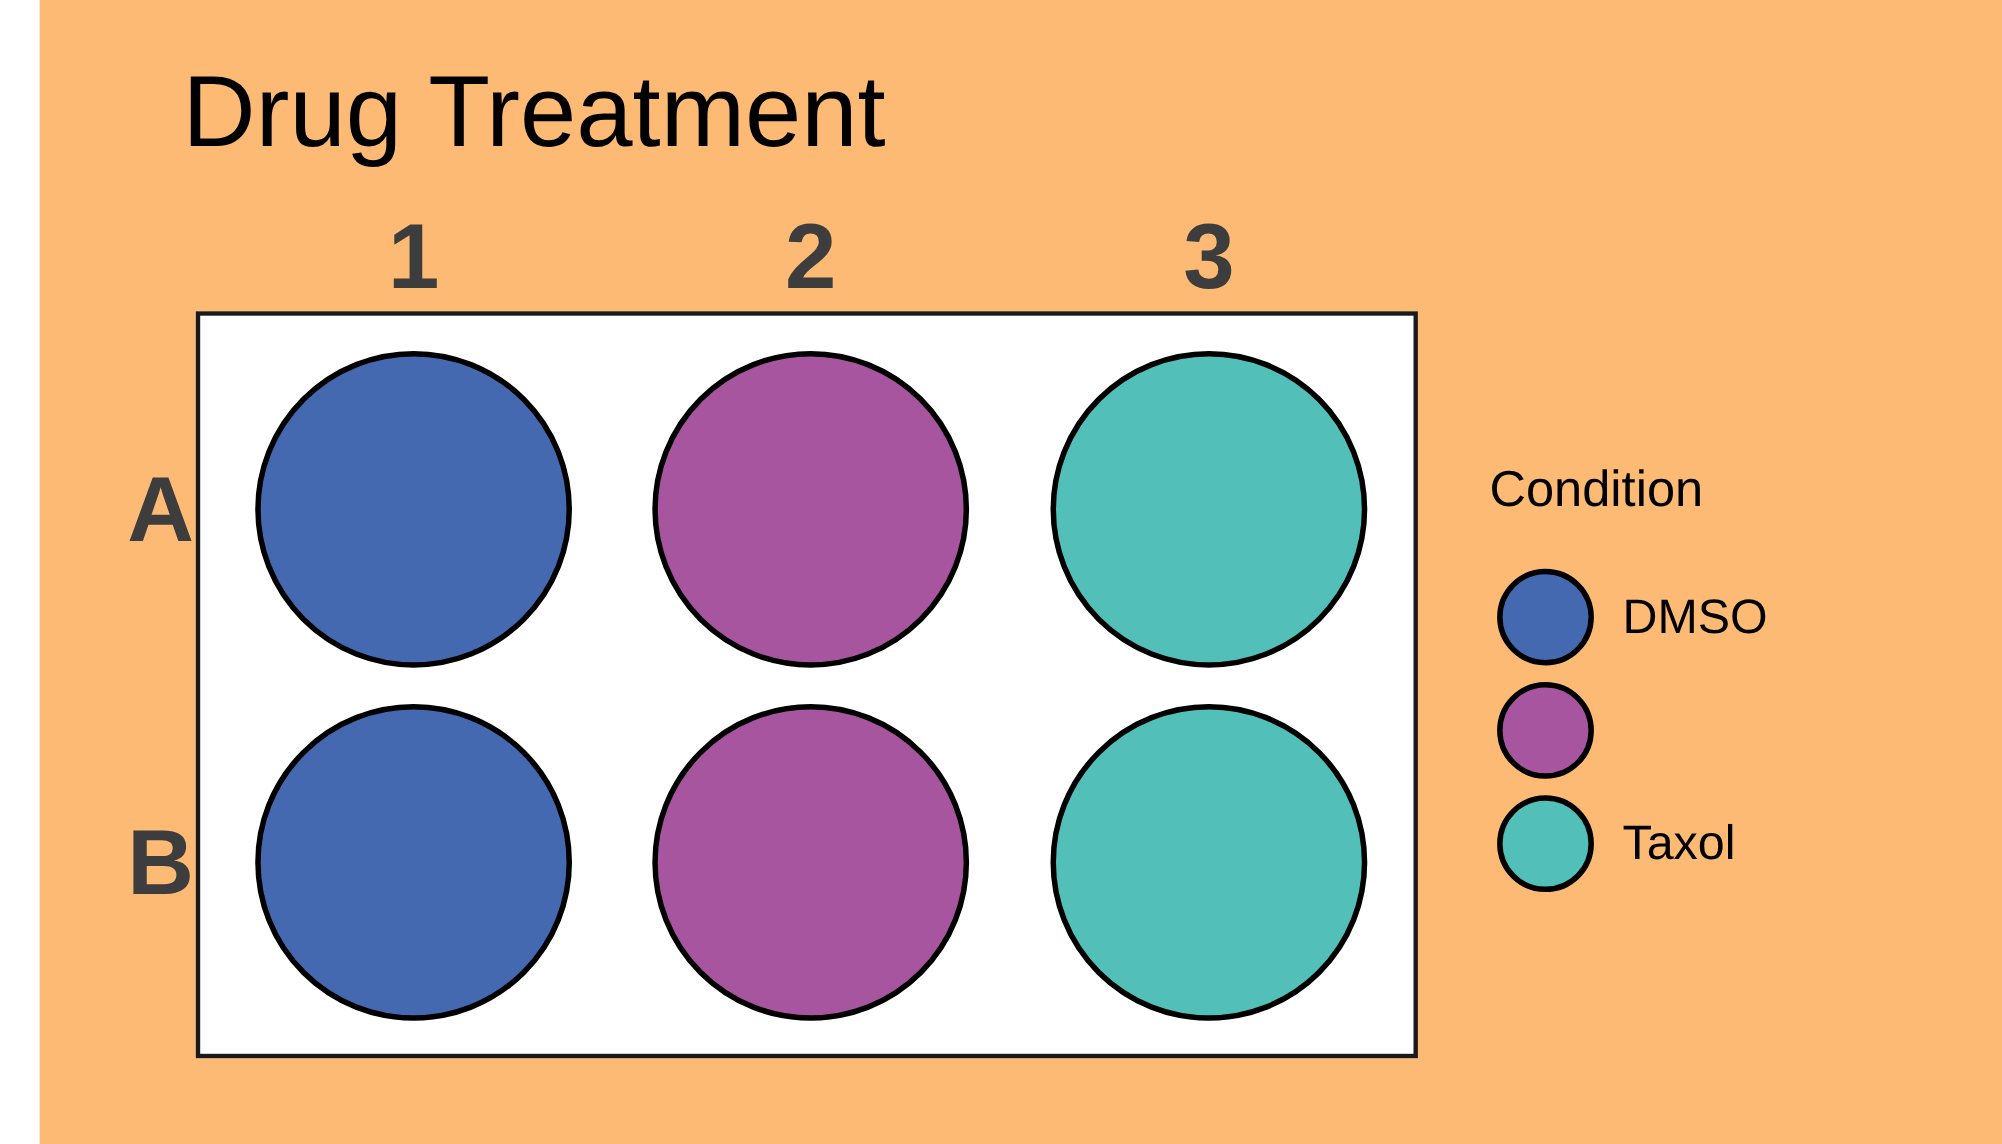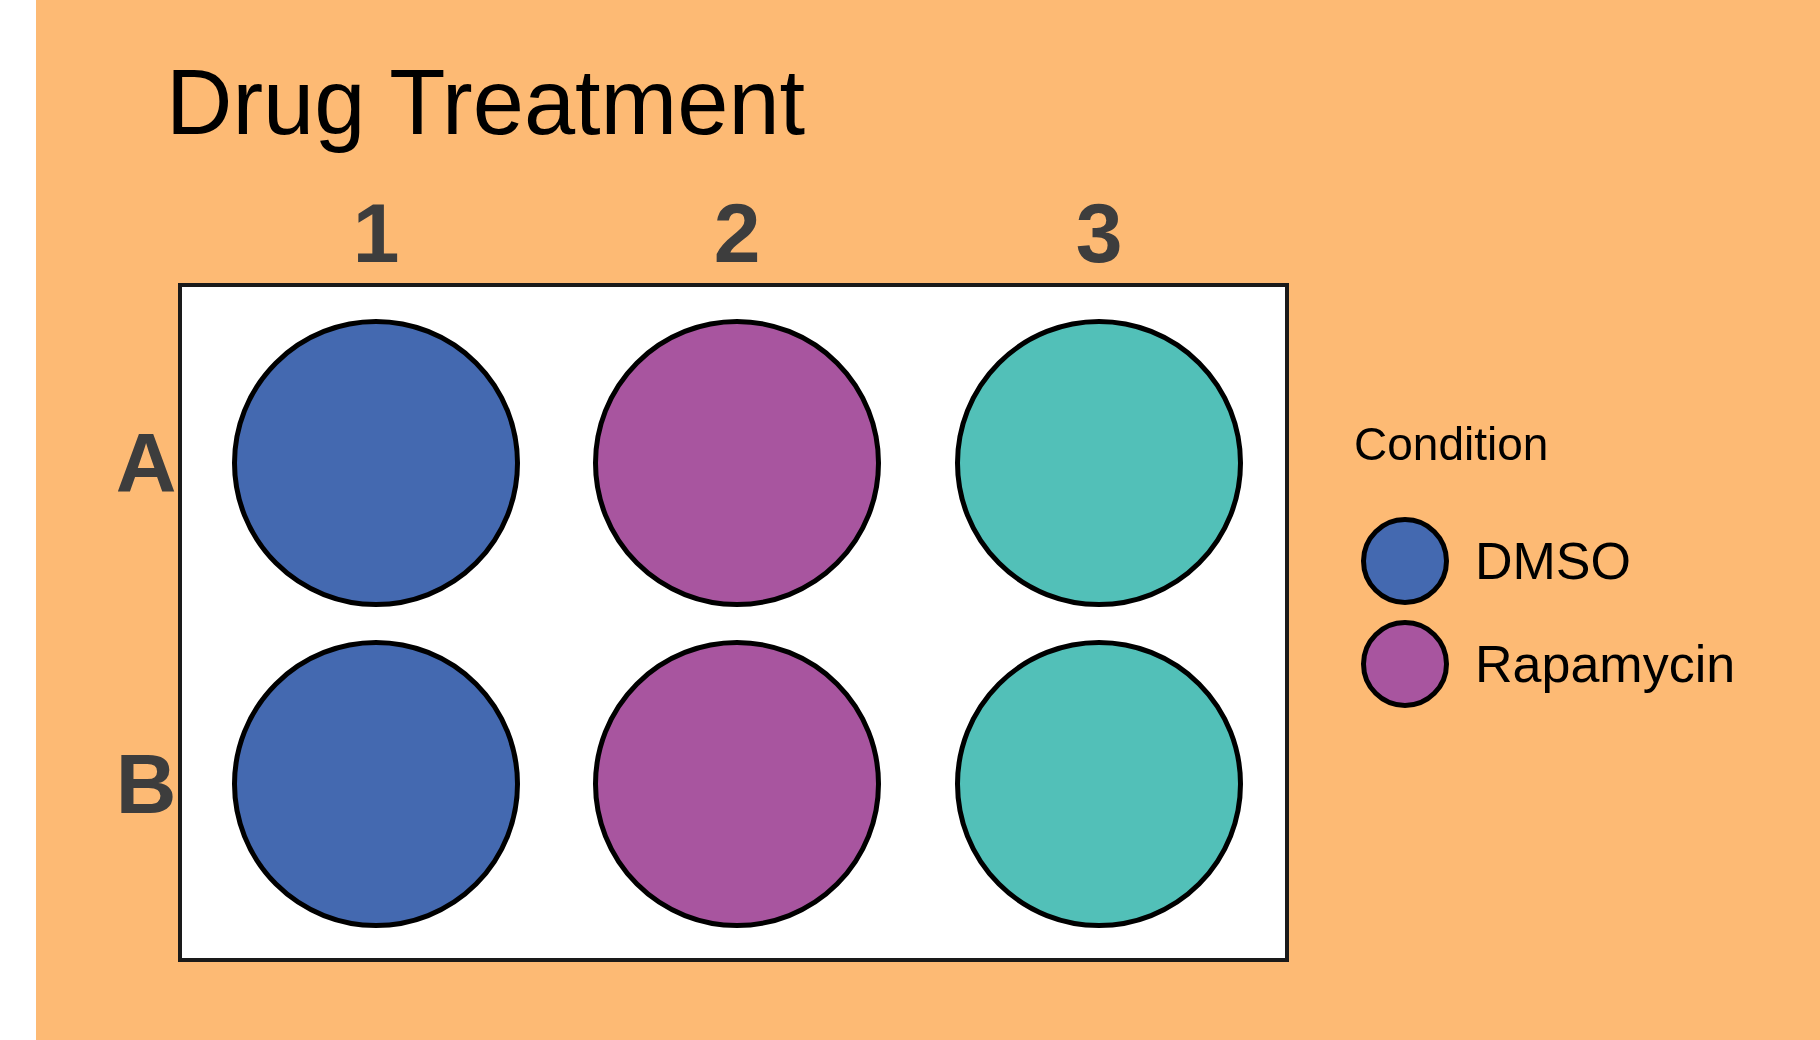--- a/index.html
+++ b/index.html
@@ -28,21 +28,21 @@
     border-radius:50%;box-sizing:border-box;
   }
   .legend{position:absolute;left:1318px;top:421px;}
   .legend-title{font-size:46px;line-height:1;color:#000000;white-space:nowrap;}
   .legend-items{position:absolute;left:7px;top:88px;}
   .legend-item{display:flex;align-items:center;height:103px;}
   .legend-swatch{
     width:88px;height:88px;border:5px solid #000000;border-radius:50%;
     box-sizing:border-box;margin-right:26px;flex:0 0 auto;
   }
-  .legend-label{font-size:52px;line-height:1;color:#000000;white-space:nowrap;}
+  .legend-label{font-size:44px;line-height:1;color:#000000;white-space:nowrap;}
 </style>
 </head>
 <body>
 
 <div class="canvas">
 
   <div class="title">Drug Treatment</div>
 
   <div class="col-label" style="left:340px">1</div>
   <div class="col-label" style="left:701px">2</div>
@@ -62,18 +62,21 @@
 
   <div class="legend">
     <div class="legend-title">Condition</div>
     <div class="legend-items" id="legend-items">
         <div class="legend-item">
     <span class="legend-swatch" style="background: rgb(68, 105, 176);"></span>
     <span class="legend-label">DMSO</span>
   </div>
         <div class="legend-item">
     <span class="legend-swatch" style="background: rgb(168, 85, 159);"></span>
-    <span class="legend-label">Rapamycin</span>
+  </div>
+        <div class="legend-item">
+    <span class="legend-swatch" style="background: rgb(82, 192, 184);"></span>
+    <span class="legend-label">Taxol</span>
   </div>
       </div>
   </div>
 
 </div>
 
 </body></html>

